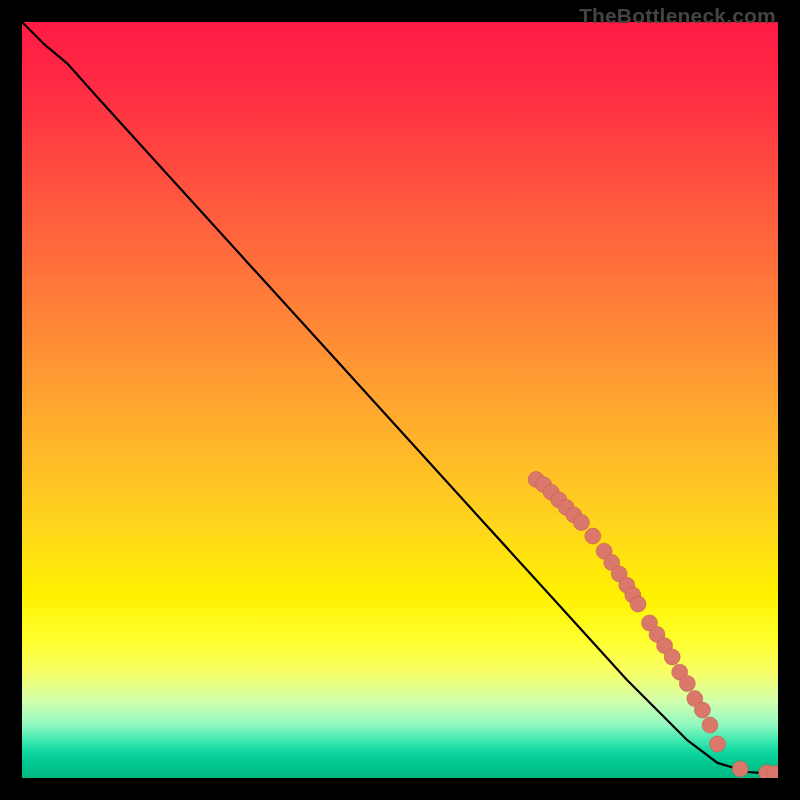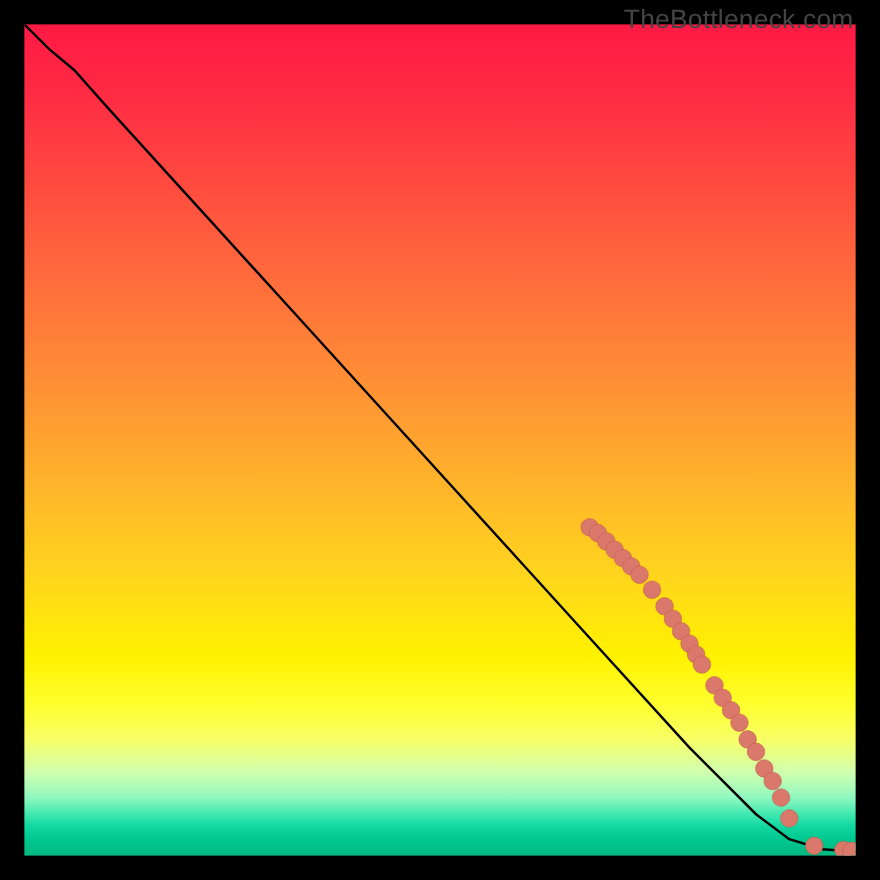--- a/index.html
+++ b/index.html
@@ -42,22 +42,22 @@
       #10d8a0 96.5%,
       #00c890 98%,
       #00b880 100%
     );
   }
   .watermark {
     position: absolute;
     top: 4px;
     right: 24px;
     color: #444;
-    font-size: 24px;
-    font-weight: 400;
+    font-size: 21px;
+    font-weight: 700;
     letter-spacing: 0.2px;
     z-index: 10;
   }
   svg.overlay {
     position: absolute;
     inset: 0;
     width: 100%;
     height: 100%;
   }
 </style>

